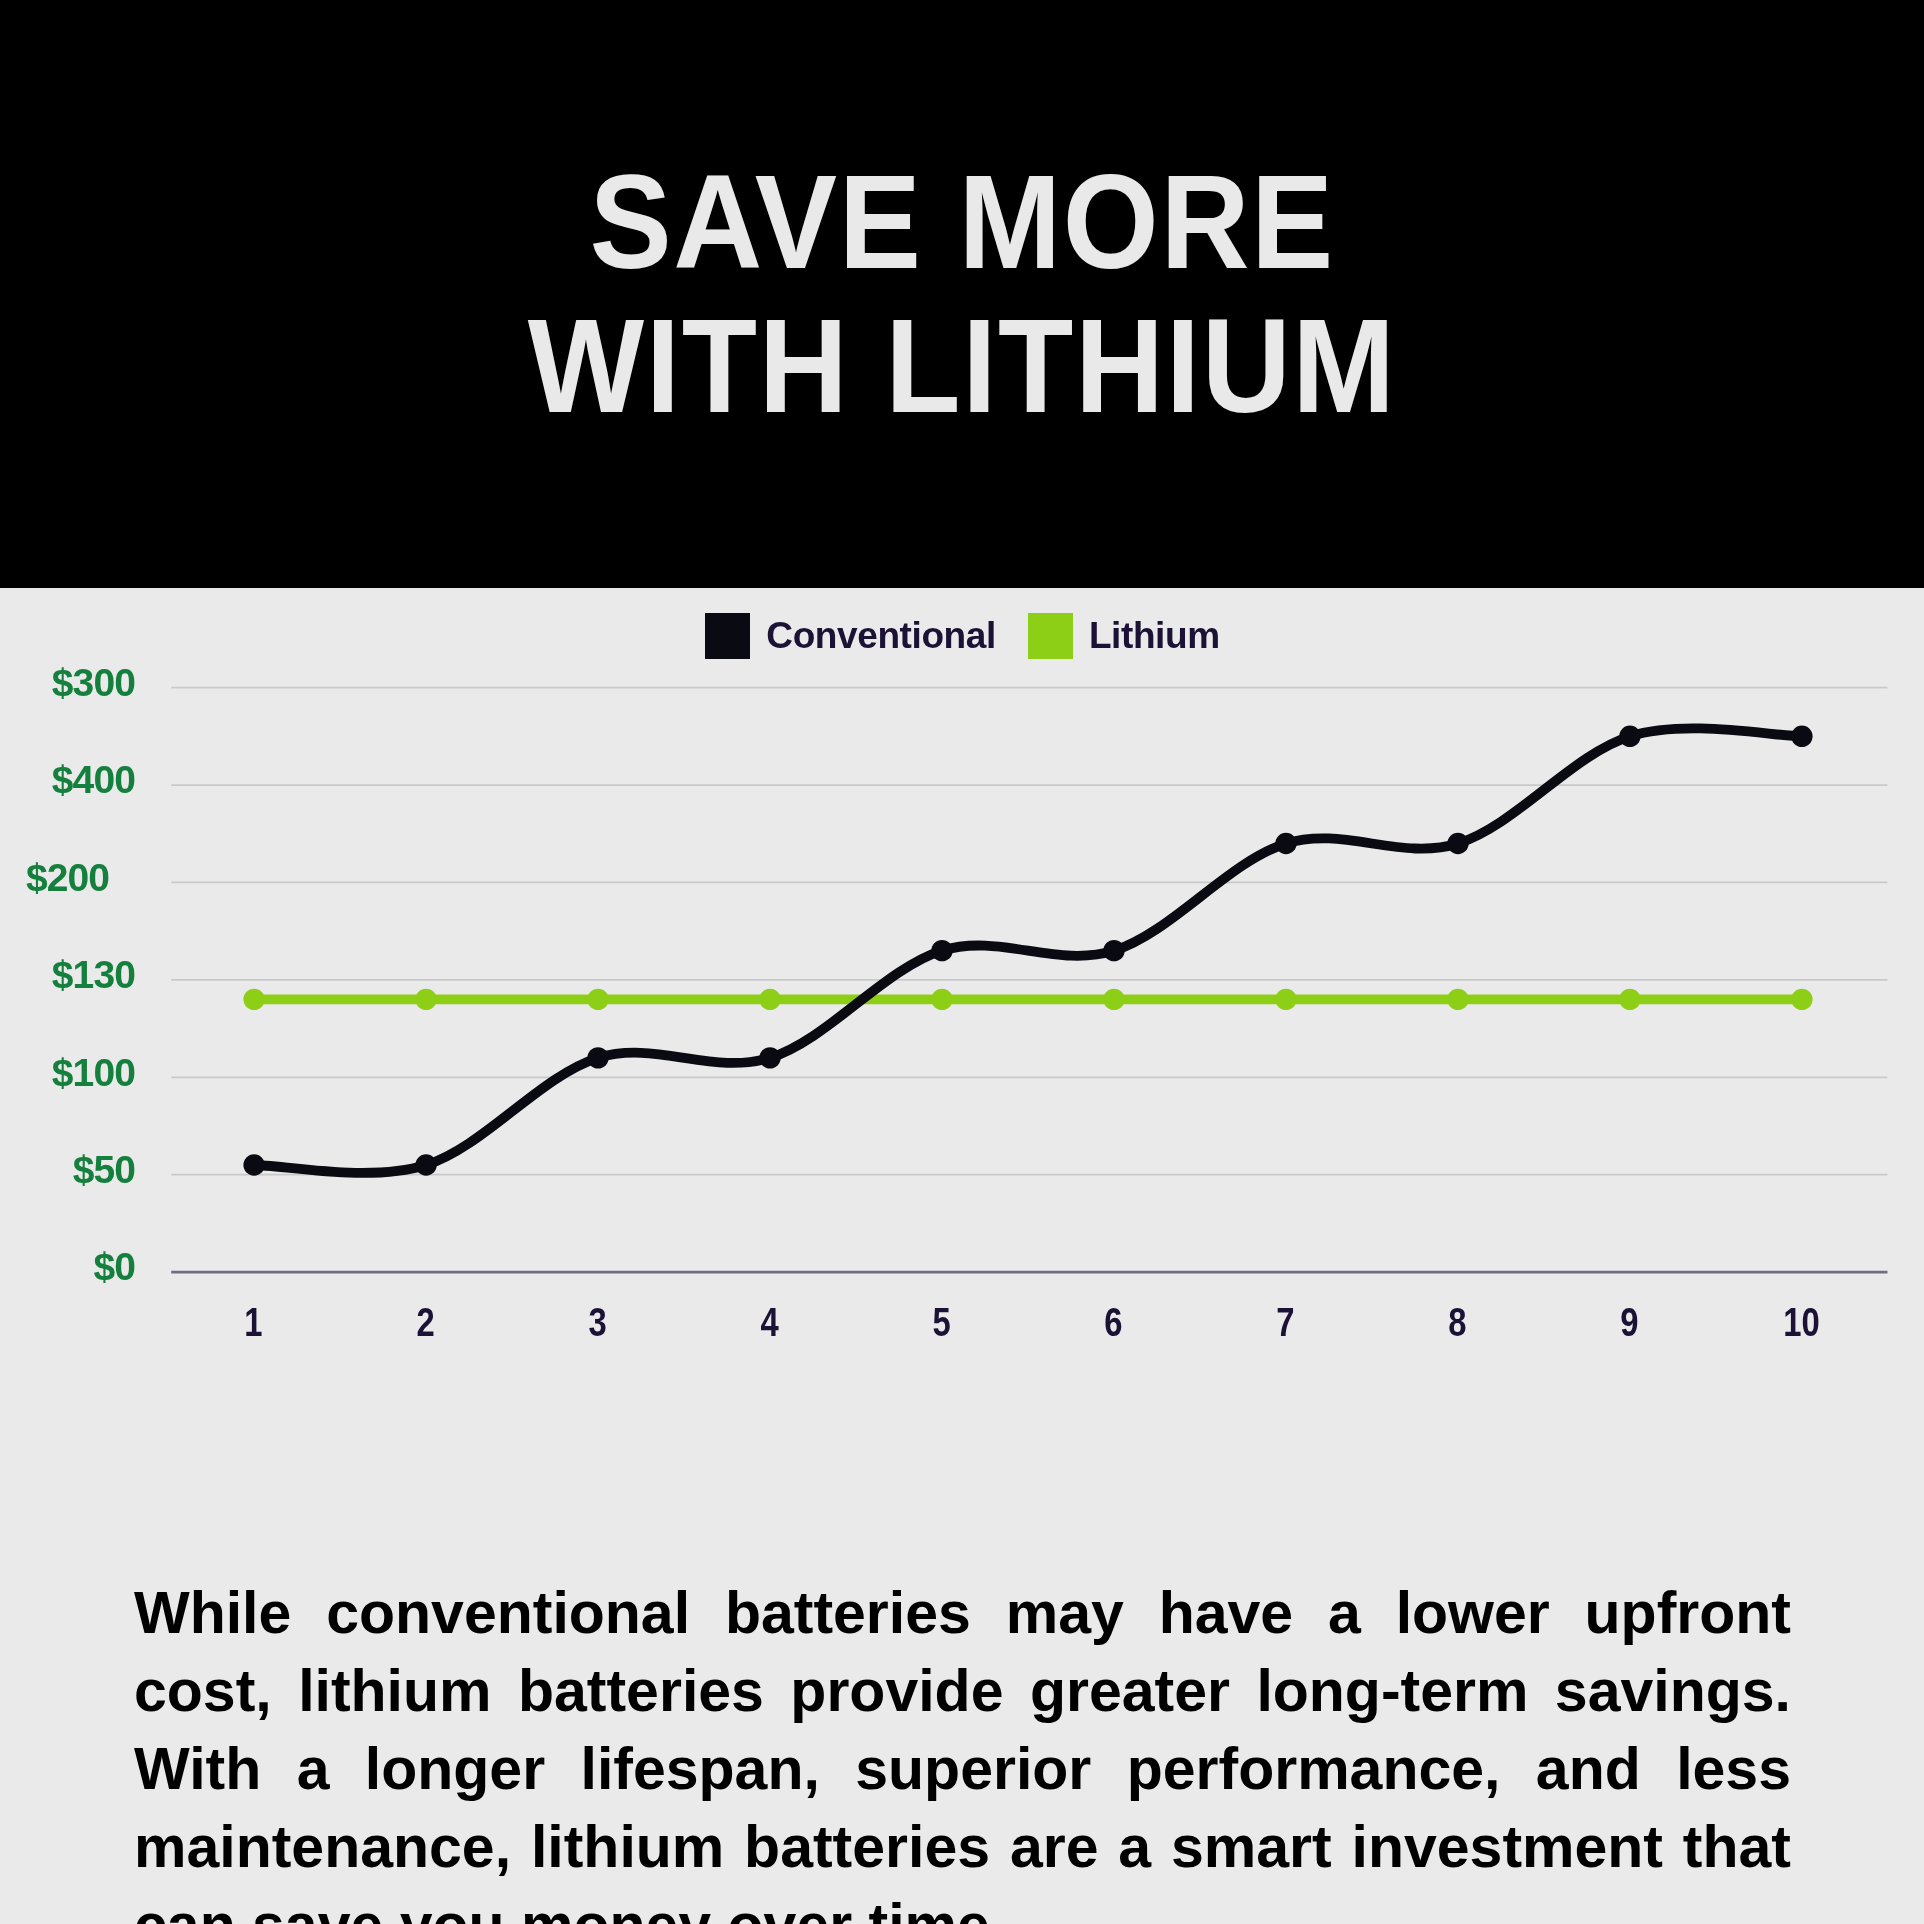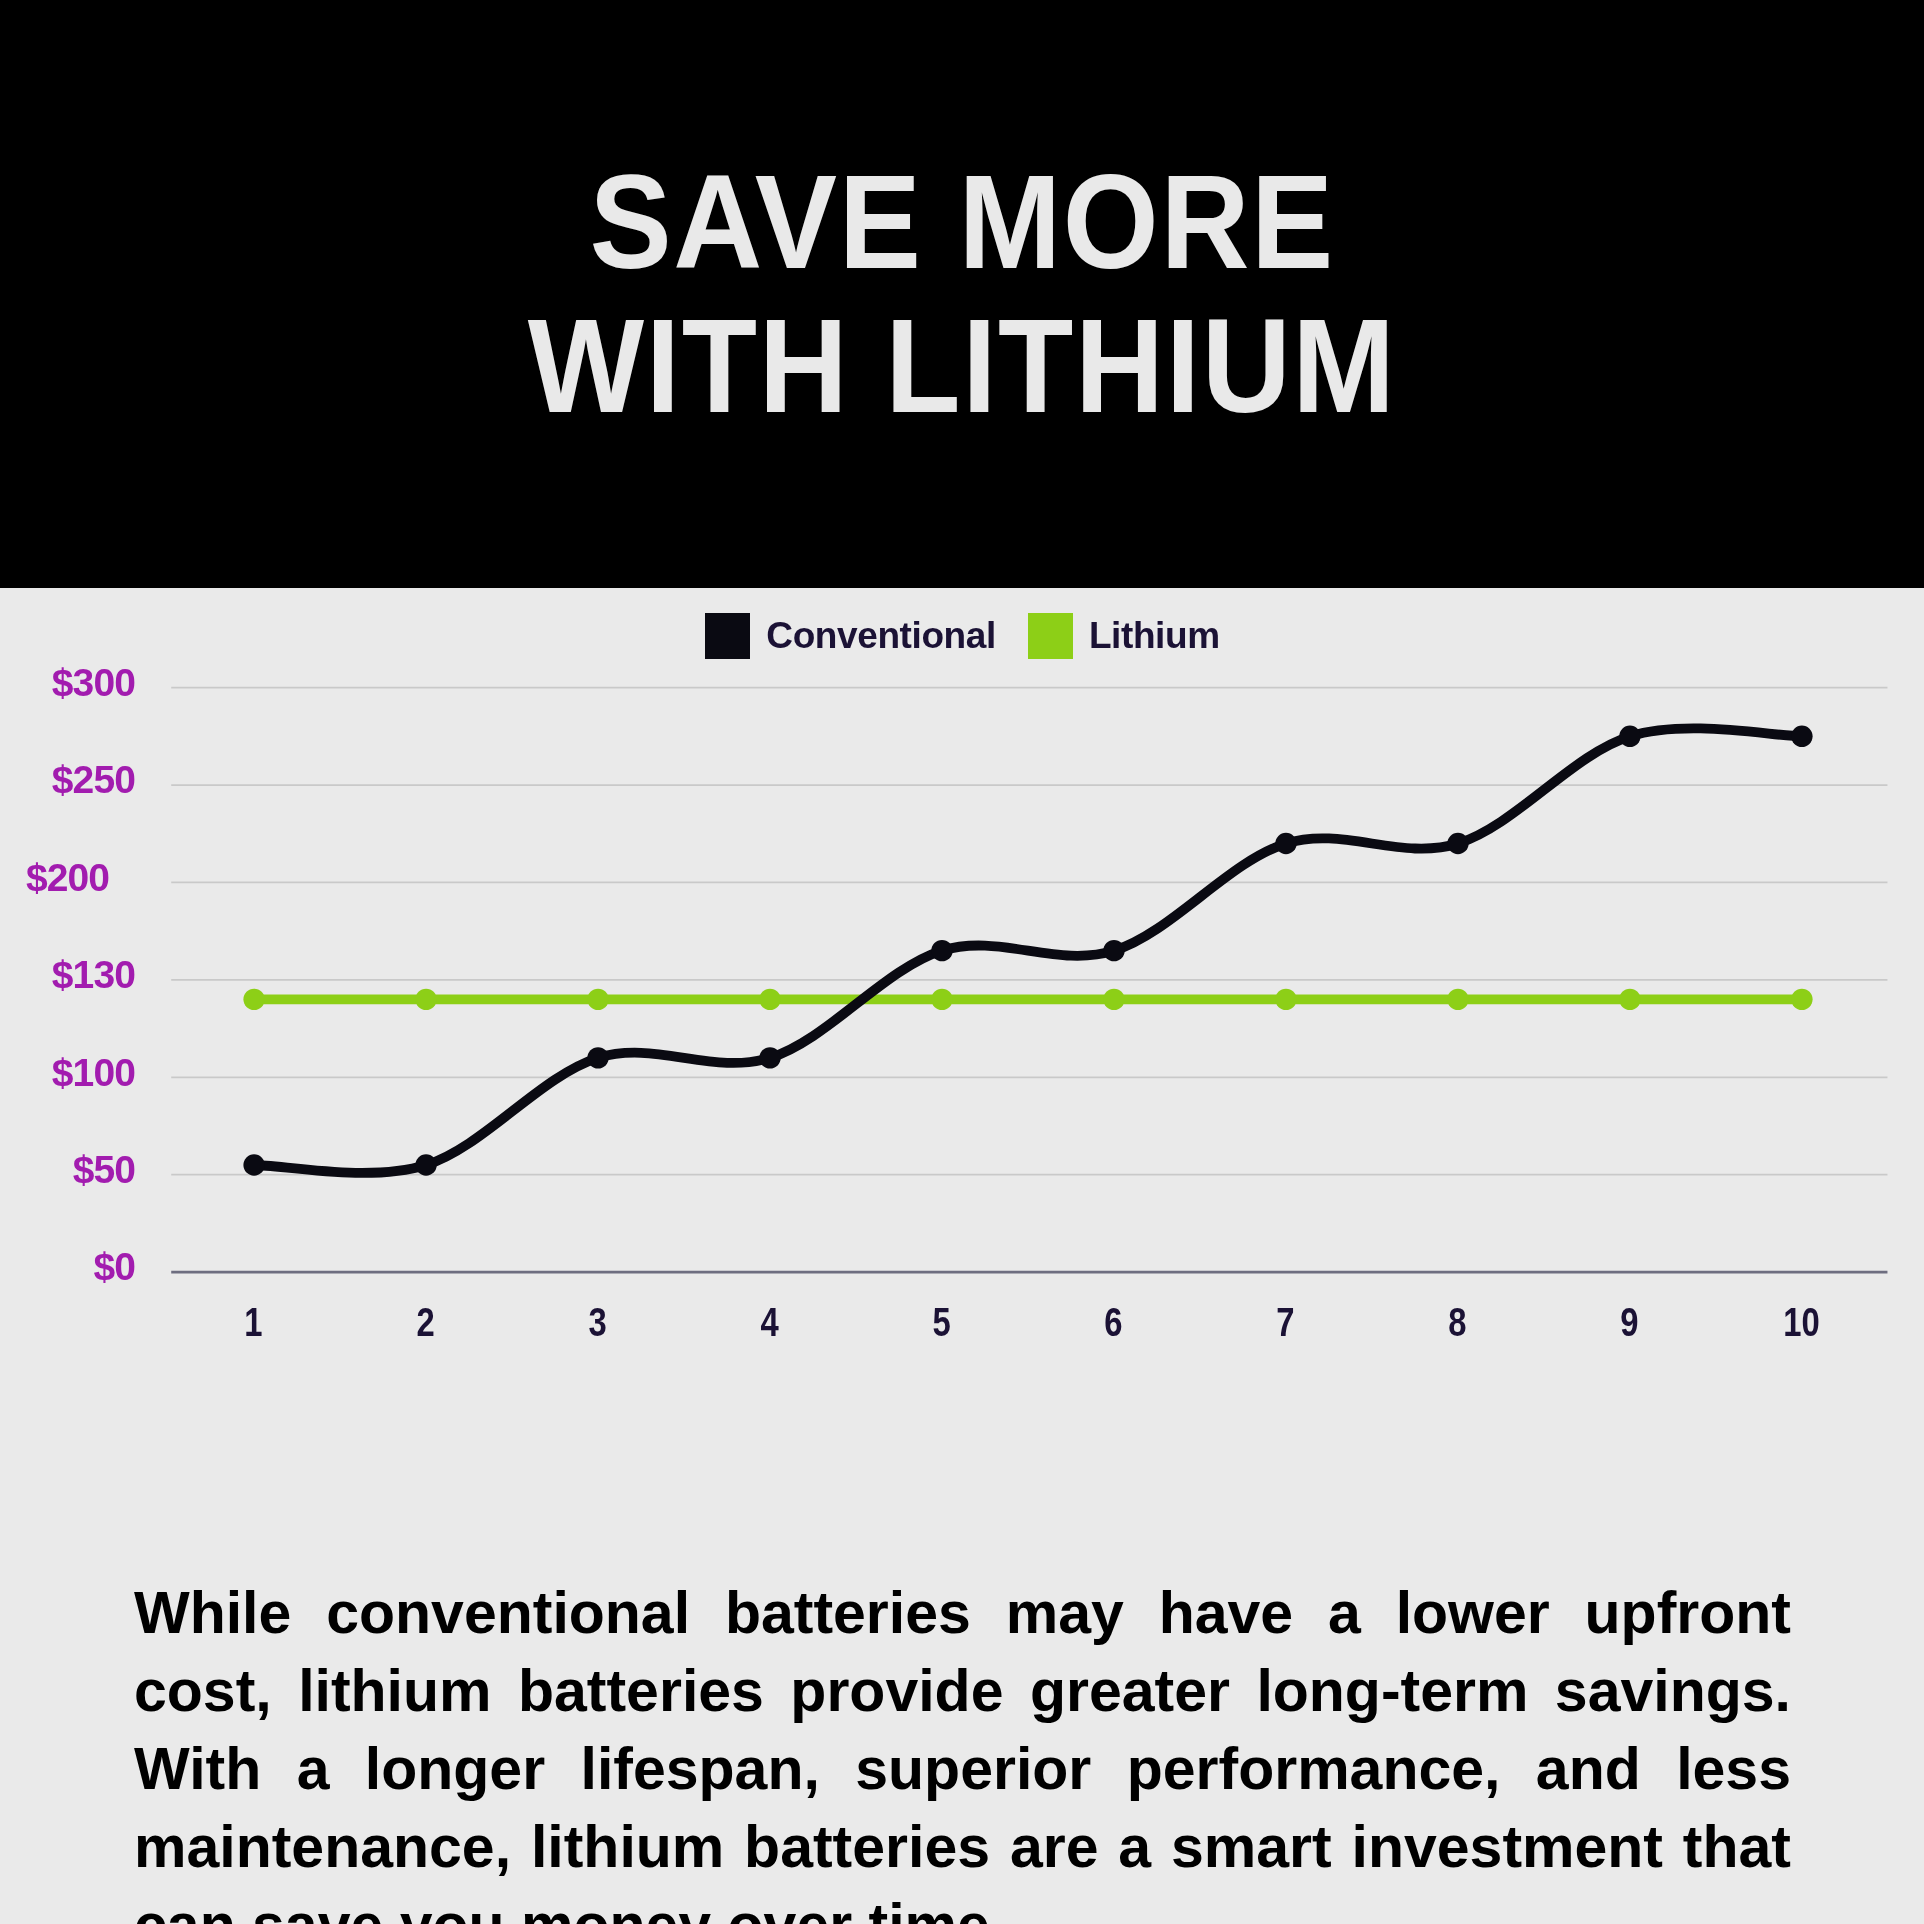--- a/index.html
+++ b/index.html
@@ -90,21 +90,21 @@
   }
   #plot-svg {
     position: absolute;
     left: 0;
     top: 0;
   }
 
   .ytick-label {
     position: absolute;
     right: 1793px;  
-    color: #a21caf;
+    color: #15803d;
     font-family: "Liberation Sans", sans-serif;
     font-weight: 700;
     font-size: 39px;
     letter-spacing: -0.9px;
     text-align: right;
     white-space: nowrap;
   }
   .xtick-label {
     position: absolute;
     color: #1B1235;
@@ -183,21 +183,21 @@
           <circle cx="864" cy="639.4666666666667" r="12" fill="#0A0A12"></circle>
           <circle cx="1057" cy="519.2" r="12" fill="#0A0A12"></circle>
           <circle cx="1250" cy="519.2" r="12" fill="#0A0A12"></circle>
           <circle cx="1443" cy="398.9333333333334" r="12" fill="#0A0A12"></circle>
           <circle cx="1636" cy="398.9333333333334" r="12" fill="#0A0A12"></circle>
           <circle cx="1829" cy="278.66666666666674" r="12" fill="#0A0A12"></circle>
           <circle cx="2022" cy="278.66666666666674" r="12" fill="#0A0A12"></circle>
         </g>
       </svg>
   <div class="ytick-label" style="left: 0px; width: 135px; top: 173px;">$300</div>
-      <div class="ytick-label" style="left: 0px; width: 135px; top: 270px;">$250</div>
+      <div class="ytick-label" style="left: 0px; width: 135px; top: 270px;">$400</div>
       <div class="ytick-label" style="left: 0px; width: 135px; top: 368px; text-align: center;">$200</div>
       <div class="ytick-label" style="left: 0px; width: 135px; top: 465px;">$130</div>
       <div class="ytick-label" style="left: 0px; width: 135px; top: 563px;">$100</div>
       <div class="ytick-label" style="left: 0px; width: 135px; top: 660px;">$50</div>
       <div class="ytick-label" style="left: 0px; width: 135px; top: 757px;">$0</div>
       <div class="xtick-label" style="left: 200px; width: 107px; top: 811px;">1</div>
       <div class="xtick-label" style="left: 372px; width: 107px; top: 811px;">2</div>
       <div class="xtick-label" style="left: 544px; width: 107px; top: 811px;">3</div>
       <div class="xtick-label" style="left: 716px; width: 107px; top: 811px;">4</div>
       <div class="xtick-label" style="left: 888px; width: 107px; top: 811px;">5</div>

